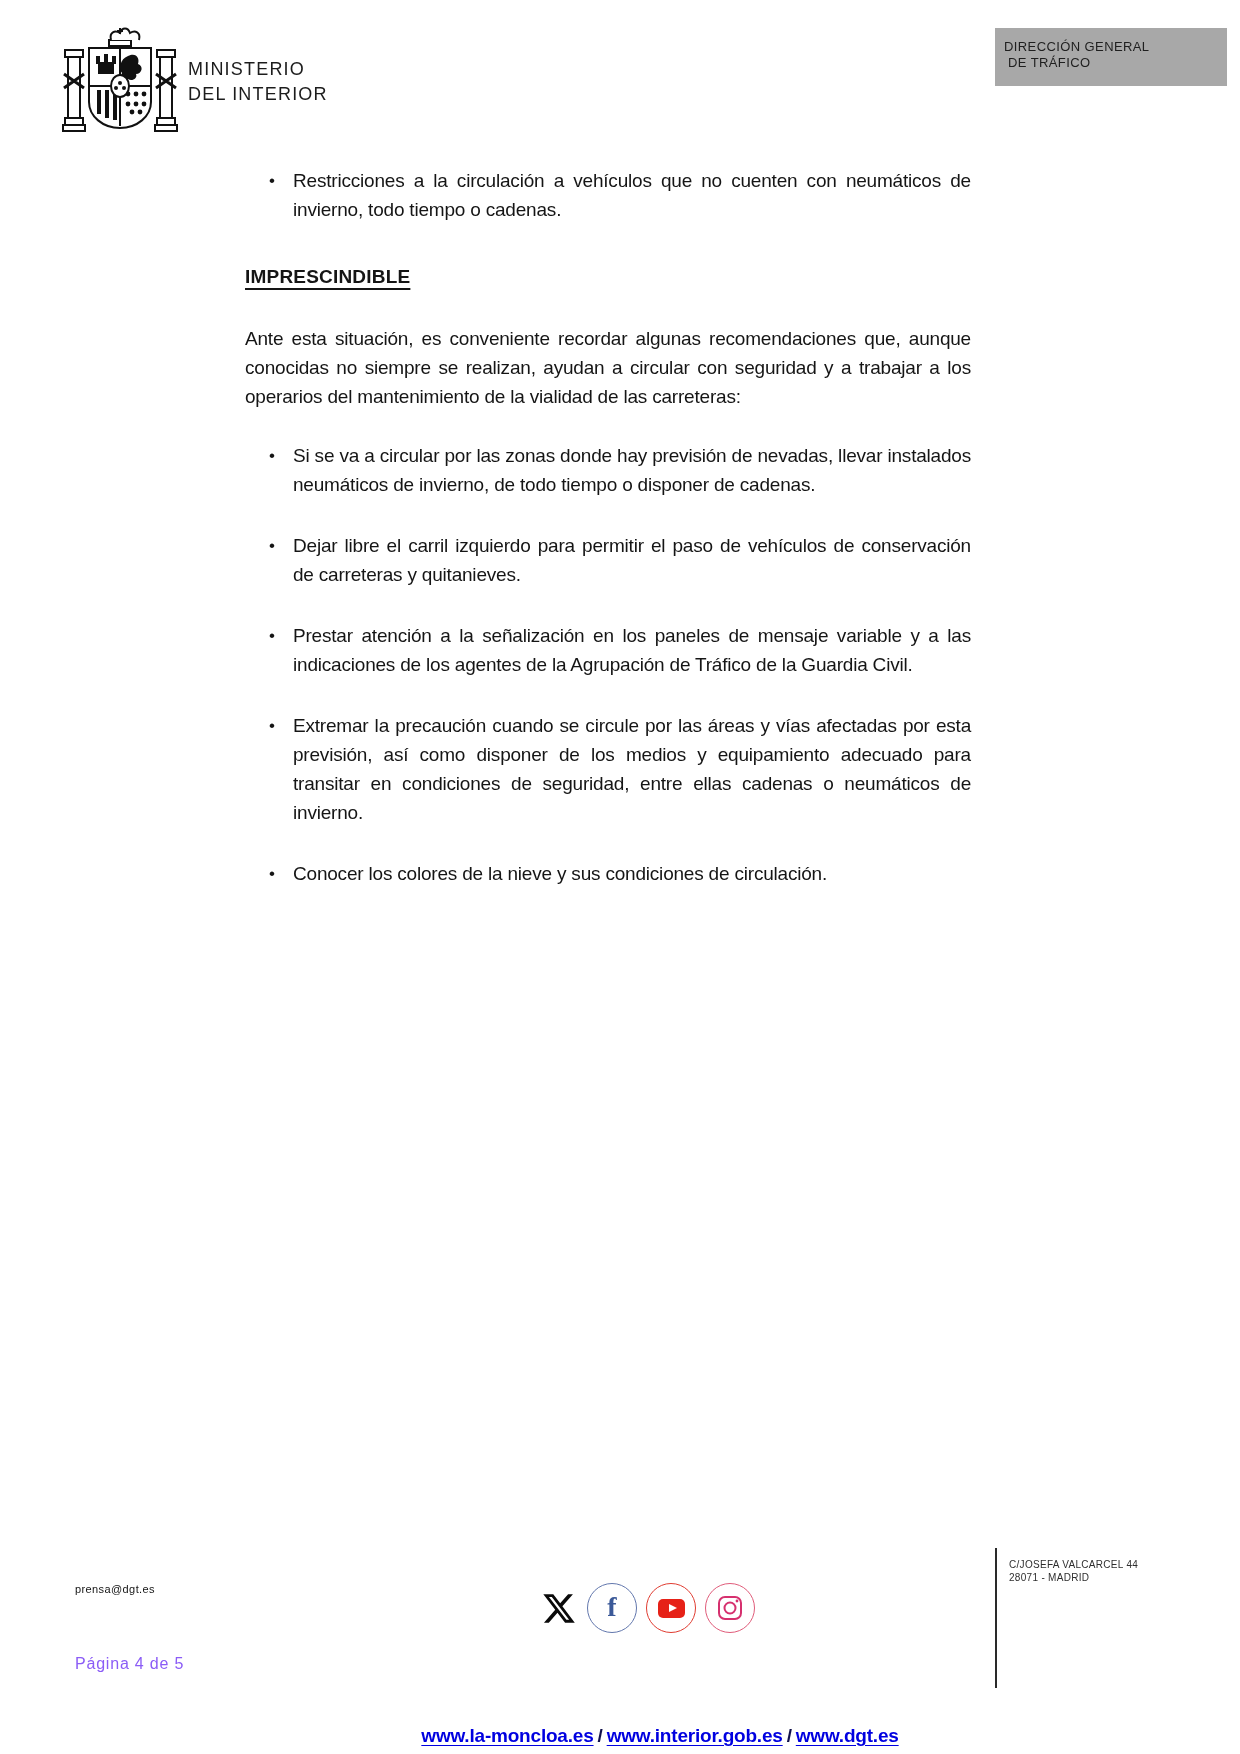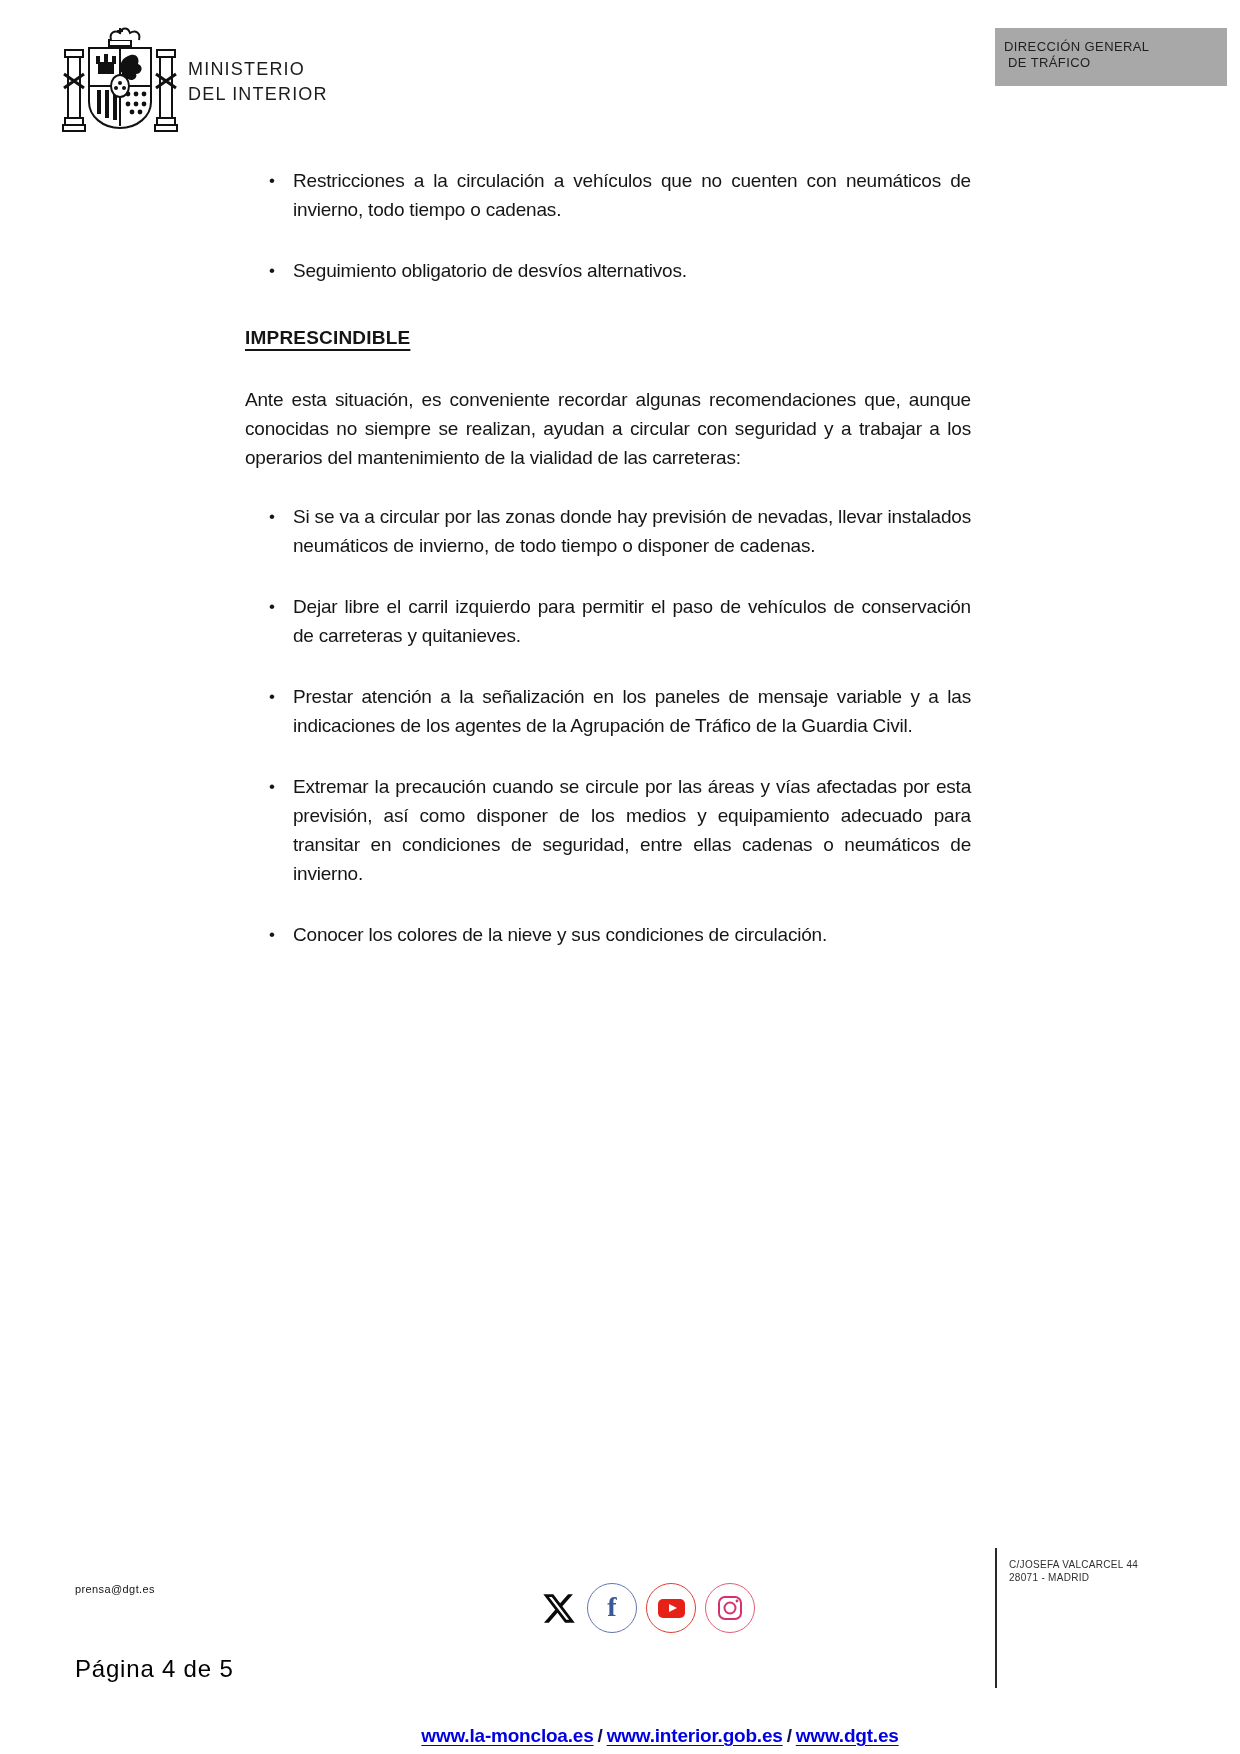--- a/index.html
+++ b/index.html
@@ -40,21 +40,21 @@
   .p1 { margin-top:28px; }
   h2.imp {
     margin-top:38px; font-size:19px; font-weight:bold; letter-spacing:.2px;
     text-decoration:underline; text-decoration-thickness:2px; text-underline-offset:5px;
   }
   .p2 { margin-top:33px; }
   ul.rec { margin-top:30px; }
 
   
   .email { position:absolute; left:75px; top:1583px; font-size:11px; letter-spacing:.4px; color:#141414; text-decoration:none; }
-  .pageno { position:absolute; left:75px; top:1655px; font-size:24px; letter-spacing:.8px; color:#000000; }
+  .pageno { position:absolute; left:75px; top:1655px; font-size:16px; letter-spacing:.8px; color:#8b5cf6; }
 
   .social { position:absolute; left:540px; top:1583px; display:flex; align-items:center; gap:9px; }
   .social a { display:flex; align-items:center; justify-content:center; text-decoration:none; }
   .circ { width:50px; height:50px; border-radius:50%; display:flex; align-items:center; justify-content:center; background:#fff; }
   .circ.fb { border:1px solid #6277ad; }
   .circ.yt { border:1px solid #e03c31; }
   .circ.ig { border:1px solid #e05c7a; }
   .fb-f { font-family:"Liberation Serif", serif; font-weight:bold; font-size:28px; color:#3b5998; line-height:1; transform:translateY(-1px); }
   .yt-badge { width:27px; height:19px; background:#e62117; border-radius:5px; position:relative; }
   .yt-badge::after { content:""; position:absolute; left:11px; top:5px;
@@ -138,21 +138,20 @@
   </div>
 
   <div class="dept-box">
     <div class="l1">DIRECCIÓN GENERAL</div>
     <div class="l2">DE TRÁFICO</div>
   </div>
 
   <div class="content">
     <ul class="blist top">
       <li>Restricciones a la circulación a vehículos que no cuenten con neumáticos de invierno, todo tiempo o cadenas.</li>
-      <li>Seguimiento obligatorio de desvíos alternativos.</li>
     </ul>
 
 
     <h2 class="imp">IMPRESCINDIBLE</h2>
 
     <p class="p2">Ante esta situación, es conveniente recordar algunas recomendaciones que, aunque conocidas no siempre se realizan, ayudan a circular con seguridad y a trabajar a los operarios del mantenimiento de la vialidad de las carreteras:</p>
 
     <ul class="blist rec">
       <li>Si se va a circular por las zonas donde hay previsión de nevadas, llevar instalados neumáticos de invierno, de todo tiempo o disponer de cadenas.</li>
       <li>Dejar libre el carril izquierdo para permitir el paso de vehículos de conservación de carreteras y quitanieves.</li>

